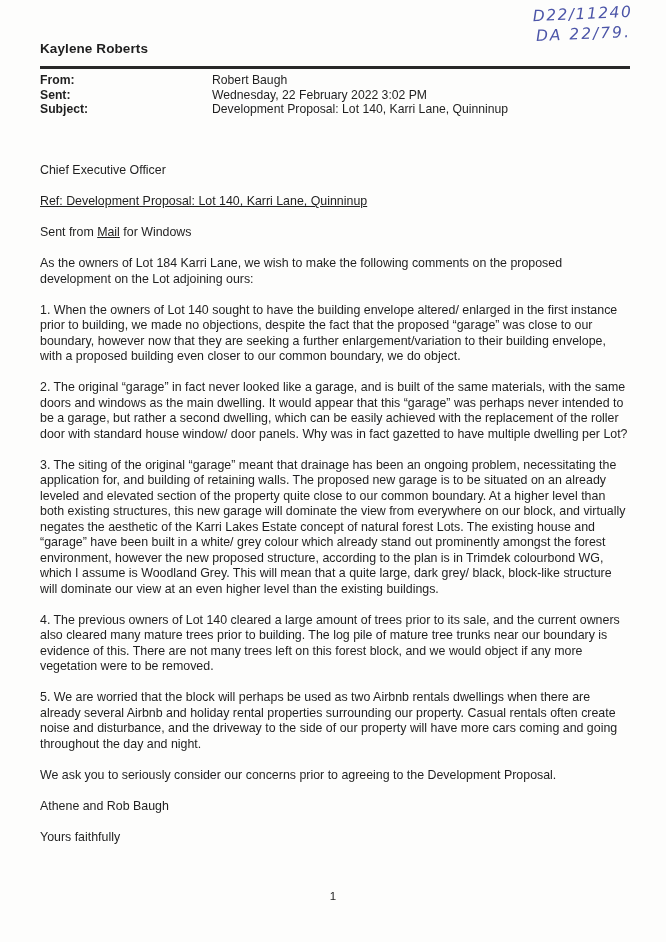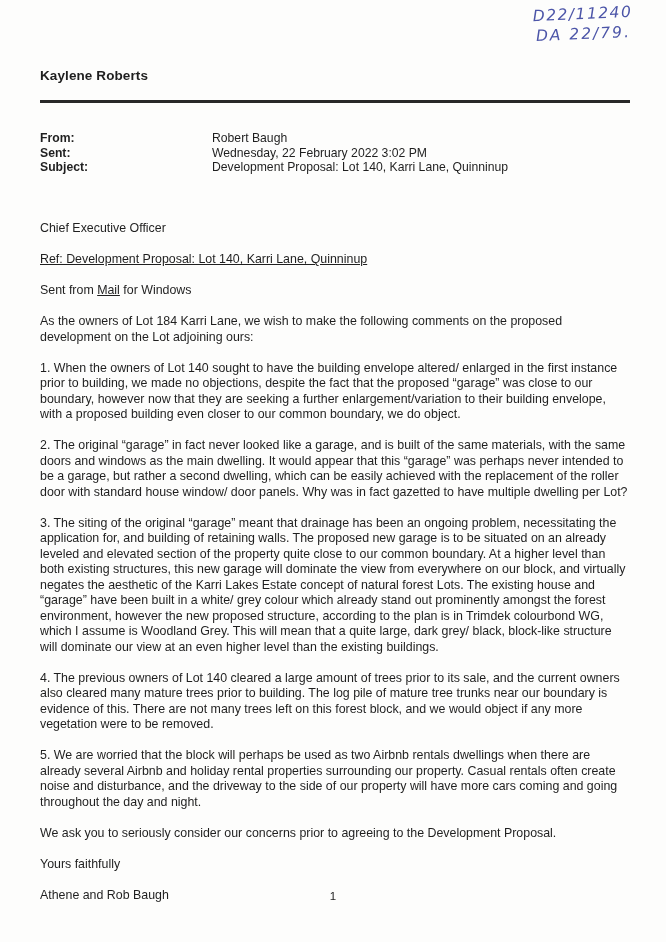--- a/index.html
+++ b/index.html
@@ -26,29 +26,29 @@
     font-style: italic;
     font-size: 15.5px;
     line-height: 20px;
     letter-spacing: 1.5px;
     transform: rotate(-2.5deg);
     font-weight: 500;
   }
   .handwritten .hw-line2 { letter-spacing: 2px; }
   
   .recipient-heading {
-    margin-top: 68px;
+    margin-top: 41px;
     font-size: 13.5px;
     font-weight: bold;
     letter-spacing: 0.1px;
-    padding-bottom: 17px;
+    padding-bottom: 10px;
     border-bottom: 3px solid #282828;
   }
   .meta {
-    margin-top: 28px;
+    margin-top: 4px;
     font-size: 12.2px;
     line-height: 14.7px;
   }
   .meta-row { display: flex; }
   .meta-label { width: 172px; font-weight: bold; flex: 0 0 172px; }
   .meta-value { flex: 1; }
   
   .body {
     margin-top: 46px;
     font-size: 12.4px;
@@ -95,19 +95,19 @@
     <p>Chief Executive Officer</p>
     <p><span class="underlined">Ref: Development Proposal: Lot 140, Karri Lane, Quinninup</span></p>
     <p><span>Sent from </span><span class="underlined">Mail</span><span> for Windows</span></p>
     <p>As the owners of Lot 184 Karri Lane, we wish to make the following comments on the proposed development on the Lot adjoining ours:</p>
     <p>1. When the owners of Lot 140 sought to have the building envelope altered/ enlarged in the first instance prior to building, we made no objections, despite the fact that the proposed “garage” was close to our boundary, however now that they are seeking a further enlargement/variation to their building envelope, with a proposed building even closer to our common boundary, we do object.</p>
     <p>2. The original “garage” in fact never looked like a garage, and is built of the same materials, with the same doors and windows as the main dwelling. It would appear that this “garage” was perhaps never intended to be a garage, but rather a second dwelling, which can be easily achieved with the replacement of the roller door with standard house window/ door panels. Why was in fact gazetted to have multiple dwelling per Lot?</p>
     <p>3. The siting of the original “garage” meant that drainage has been an ongoing problem, necessitating the application for, and building of retaining walls. The proposed new garage is to be situated on an already leveled and elevated section of the property quite close to our common boundary. At a higher level than both existing structures, this new garage will dominate the view from everywhere on our block, and virtually negates the aesthetic of the Karri Lakes Estate concept of natural forest Lots. The existing house and “garage” have been built in a white/ grey colour which already stand out prominently amongst the forest environment, however the new proposed structure, according to the plan is in Trimdek colourbond WG, which I assume is Woodland Grey. This will mean that a quite large, dark grey/ black, block-like structure will dominate our view at an even higher level than the existing buildings.</p>
     <p>4. The previous owners of Lot 140 cleared a large amount of trees prior to its sale, and the current owners also cleared many mature trees prior to building. The log pile of mature tree trunks near our boundary is evidence of this. There are not many trees left on this forest block, and we would object if any more vegetation were to be removed.</p>
     <p>5. We are worried that the block will perhaps be used as two Airbnb rentals dwellings when there are already several Airbnb and holiday rental properties surrounding our property. Casual rentals often create noise and disturbance, and the driveway to the side of our property will have more cars coming and going throughout the day and night.</p>
     <p>We ask you to seriously consider our concerns prior to agreeing to the Development Proposal.</p>
+    <p>Athene and Rob Baugh</p>
     <p>Yours faithfully</p>
-    <p>Athene and Rob Baugh</p>
   </div>
 
   <div class="page-number">1</div>
 
 </div>
 
 </body></html>

